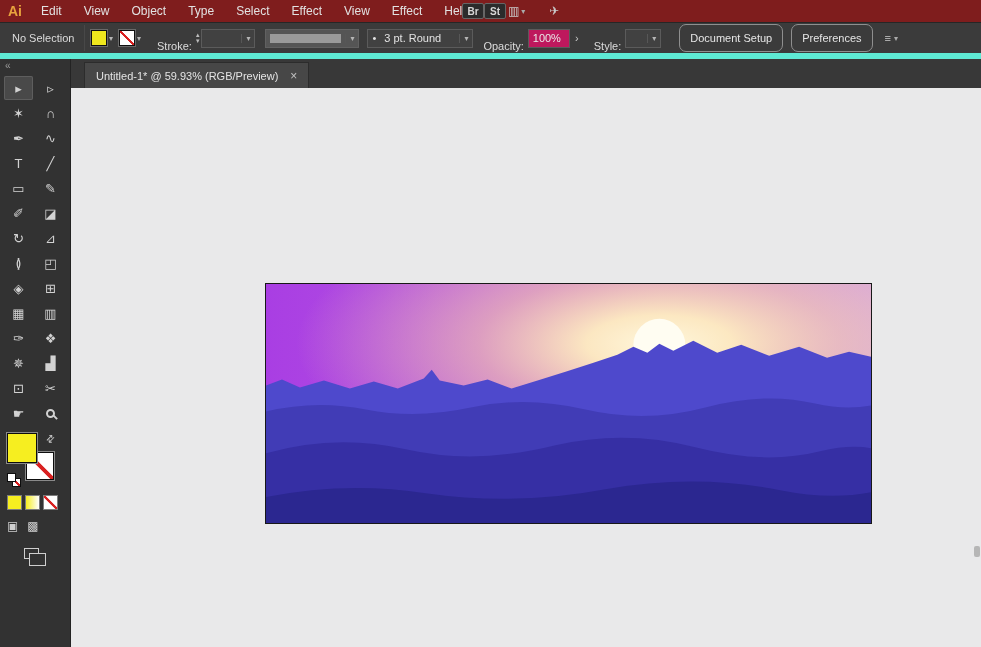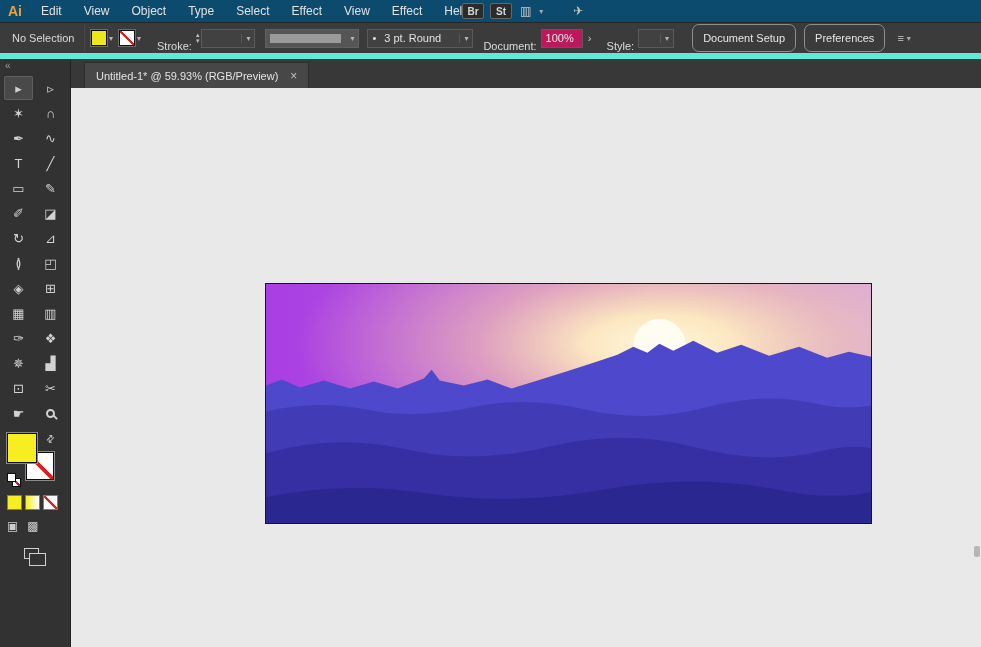--- a/index.html
+++ b/index.html
@@ -7,26 +7,26 @@
   body {
     position:relative;
     font-family:"Liberation Sans","DejaVu Sans",sans-serif;
     background:#323232;
     -webkit-font-smoothing:antialiased;
   }
 
   
   .menu-bar {
     position:absolute; top:0; left:0; right:0; height:22px;
-    background:#0c4a6e; display:flex; align-items:center;
+    background:#7f1d1d; display:flex; align-items:center;
     color:#e2e2e2; font-size:12px;
   }
   .app-logo { color:#e8a33d; font-weight:bold; font-size:14px; padding:0 8px 0 8px; }
   .menu-item { padding:0 11px; cursor:default; }
-  .menu-right { position:absolute; left:462px; top:0; height:22px; display:flex; align-items:center; gap:6px; }
+  .menu-right { position:absolute; left:462px; top:0; height:22px; display:flex; align-items:center; }
   .mini-btn {
     height:16px; min-width:22px; padding:0 3px; background:#2b2b2b;
     border:1px solid #666; color:#d8d8d8; font-size:10px; font-weight:bold;
     display:flex; align-items:center; justify-content:center; border-radius:2px;
   }
   .mb-icon { color:#c9c9c9; font-size:12px; padding:0 2px; }
   .chev { color:#aaa; font-size:8px; }
 
   
   .control-bar {
@@ -174,21 +174,21 @@
   </span>
 
   <span class="combo" style="width:106px; margin-left:8px;">
     <span class="c-val">
       <span>•</span>
       <span style="margin-left:5px;">3 pt. Round</span>
     </span>
     <span class="c-chev">▾</span>
   </span>
 
-  <span class="cb-label">Document:</span>
+  <span class="cb-label">Opacity:</span>
   <span class="field">100%</span>
   <span class="chev-right-btn">›</span>
 
   <span class="cb-label">Style:</span>
   <span class="combo" style="width:36px;">
     <span class="c-val"></span>
     <span class="c-chev">▾</span>
   </span>
 
   <span class="cb-btn" style="margin-left:18px;">Document Setup</span>

